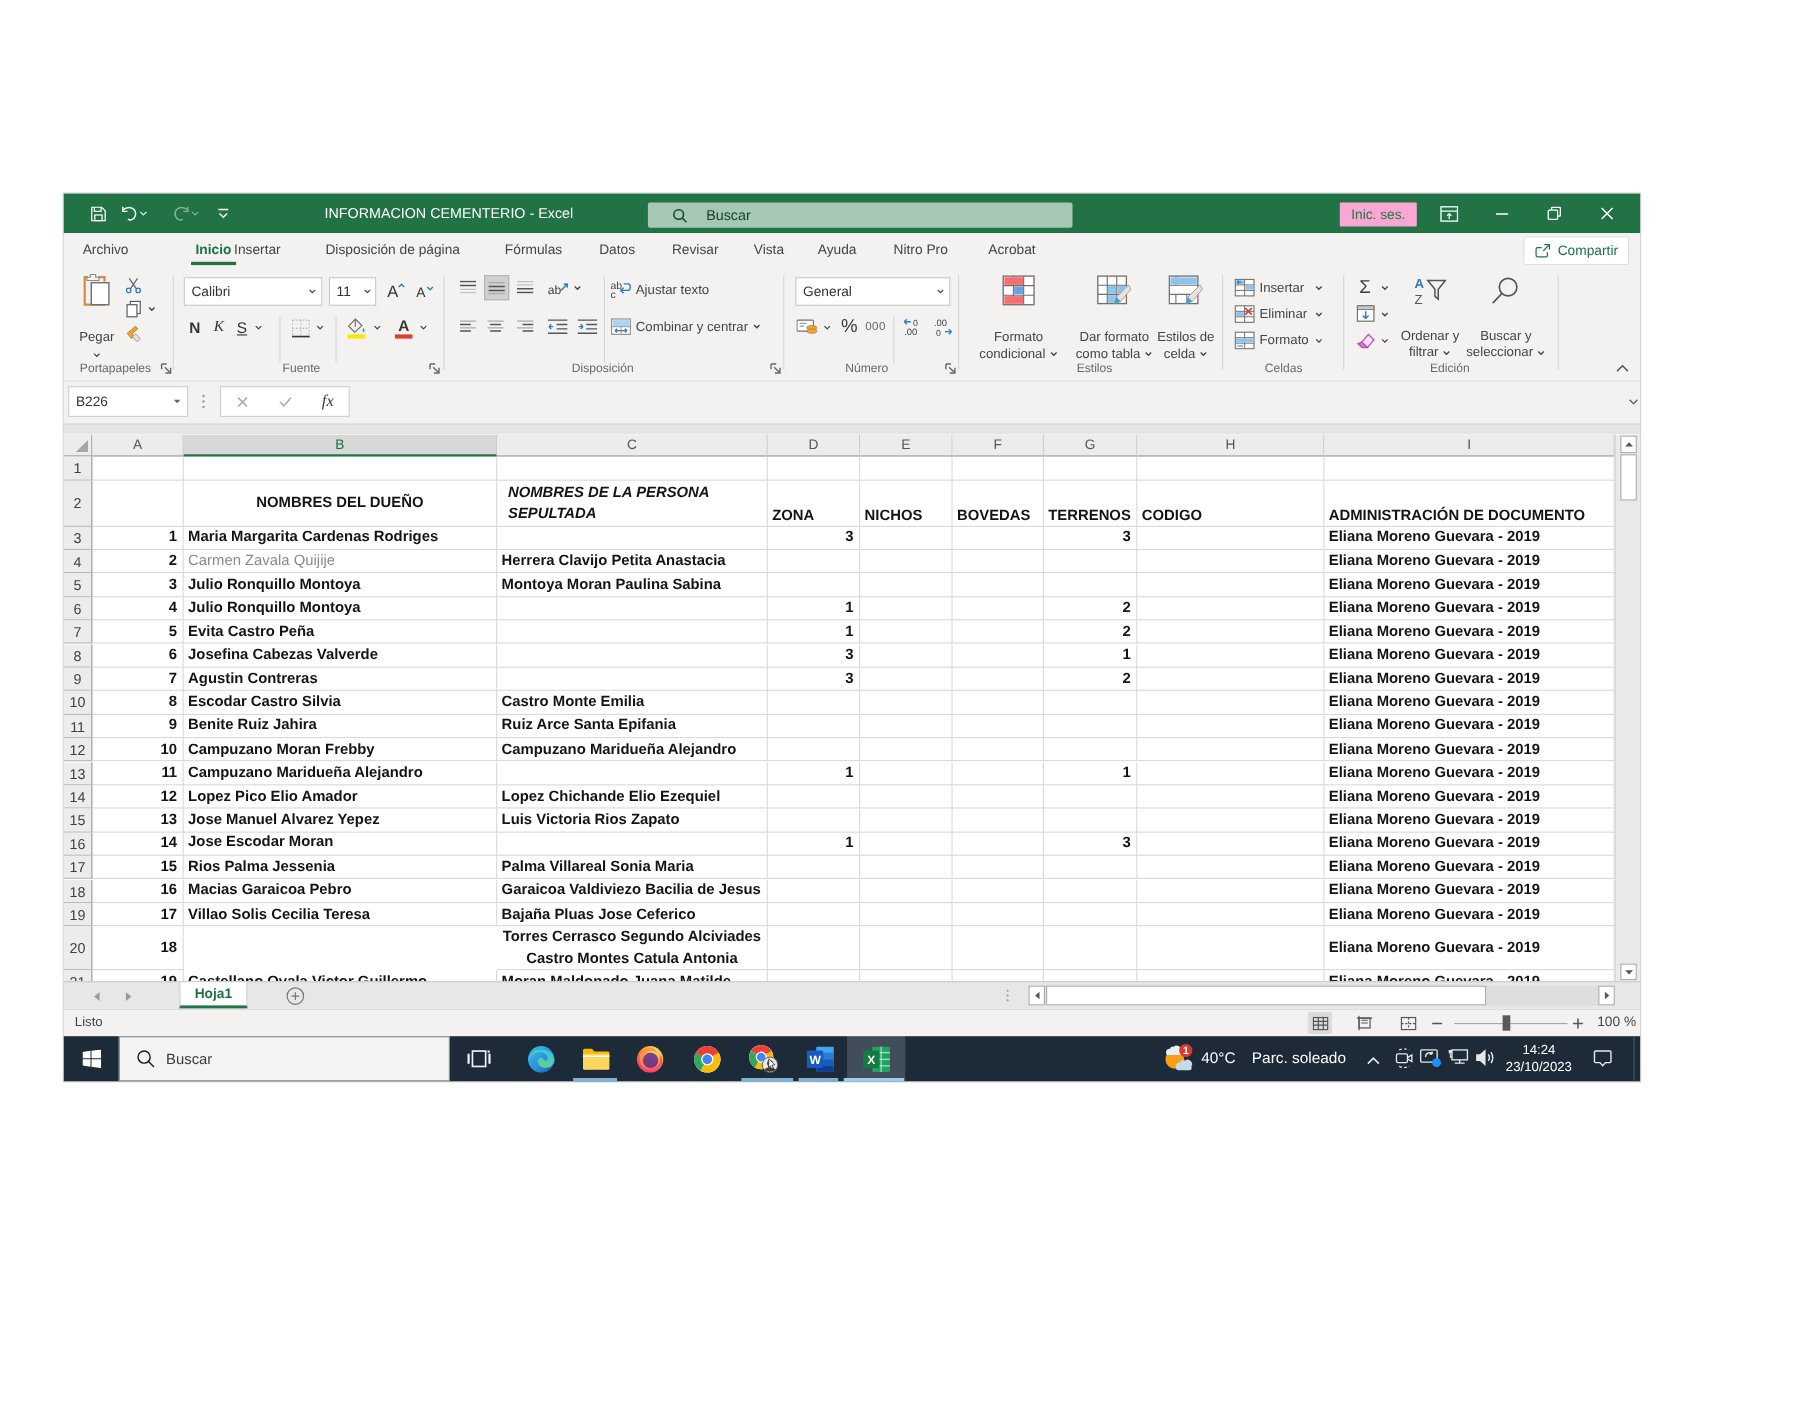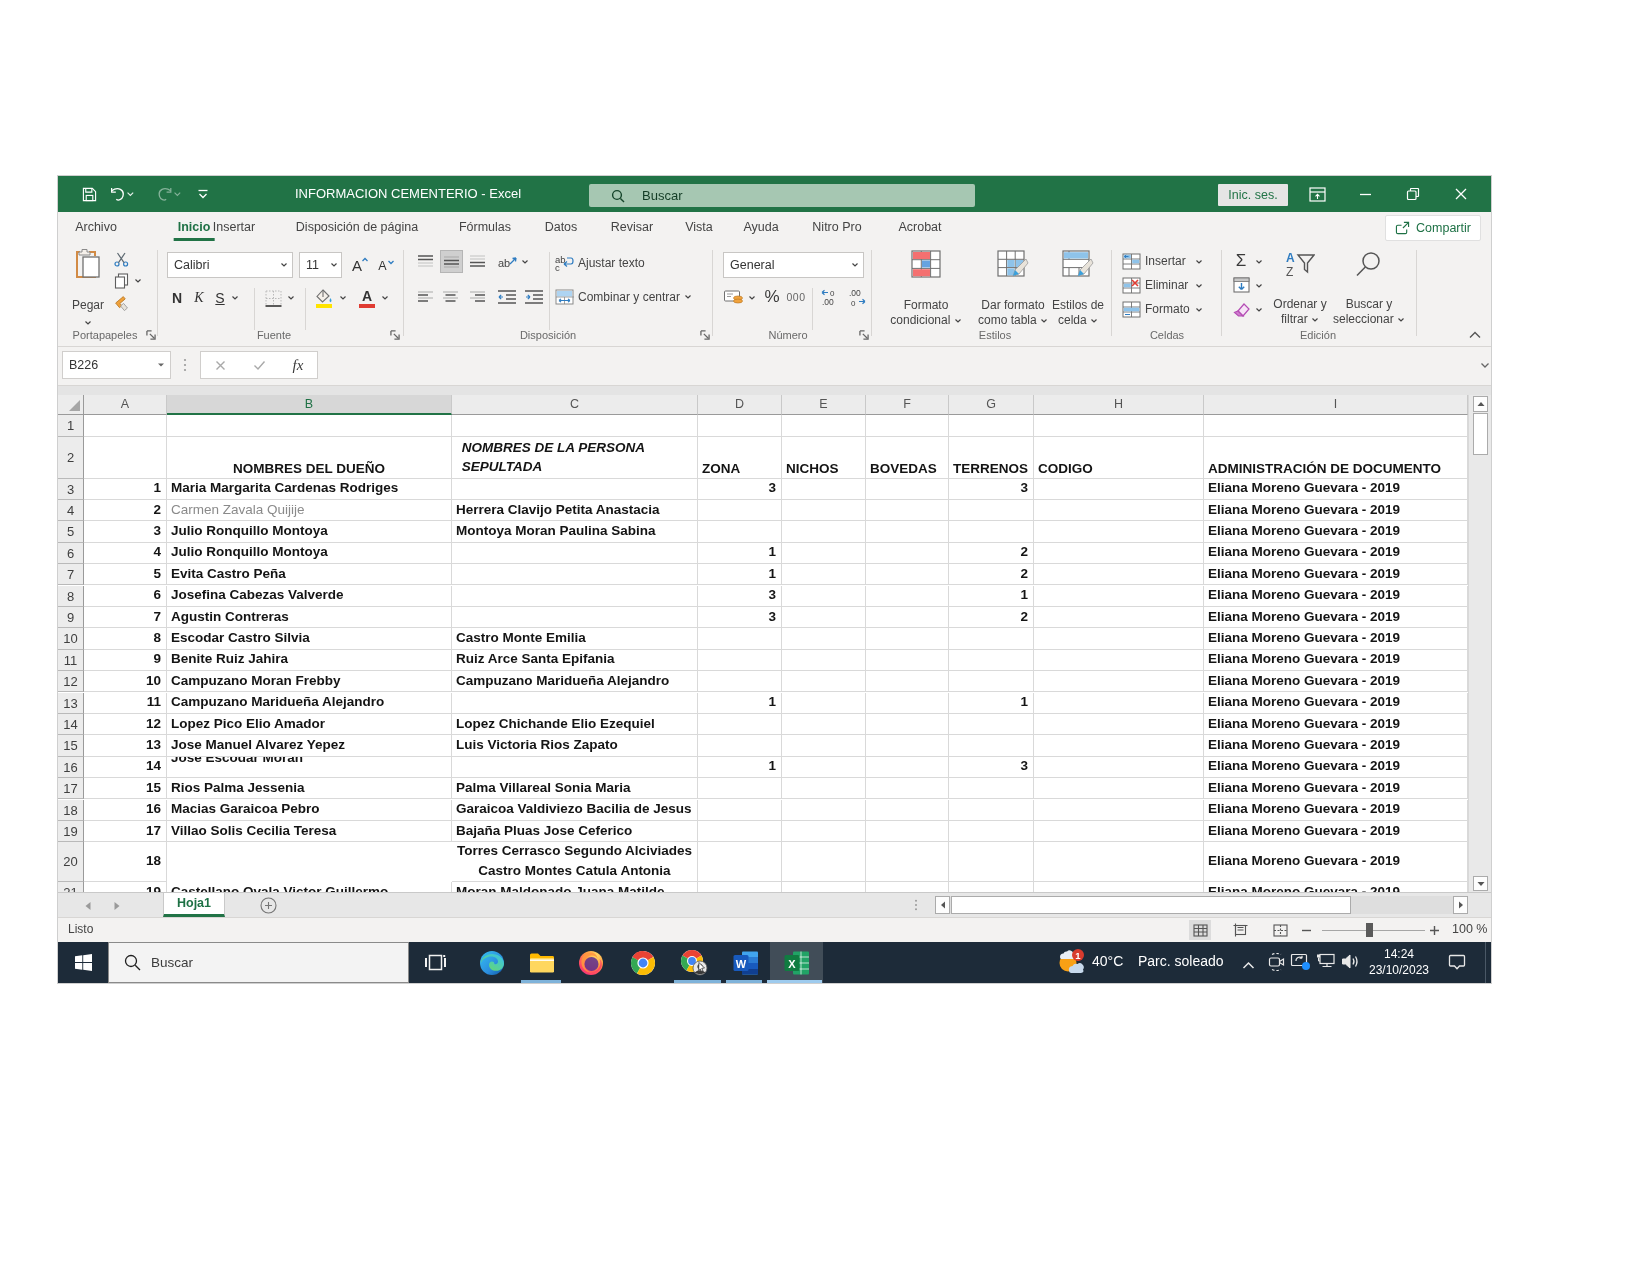--- a/index.html
+++ b/index.html
@@ -14,21 +14,21 @@
 .titlebar { height:36px; background:#217346; color:#fff; }
 .qat-btn { position:absolute; top:7px; width:22px; height:22px; display:flex;
   align-items:center; justify-content:center; }
 .title-text { position:absolute; top:0; height:36px; line-height:36px;
   font-size:13px; color:#fff; white-space:nowrap; }
 .tb-search { position:absolute; left:531px; top:8px; width:386px; height:23px;
   background:#a6c7b2; border-radius:2px; display:flex; align-items:center;
   font-size:13px; color:#143d26; }
 .tb-search svg { margin-left:22px; margin-right:17px; }
 .signin-btn { position:absolute; left:1160px; top:8px; width:70px; height:22px;
-  background:#e5e5e5; border-radius:1px; color:#217346; font-size:12.5px;
+  background:#f9a8d4; border-radius:1px; color:#217346; font-size:12.5px;
   display:flex; align-items:center; justify-content:center; }
 .winctl { position:absolute; top:0; height:36px; width:44px; display:flex;
   align-items:center; justify-content:center; }
 
 
 .tabrow { height:32px; background:#f3f2f1; font-size:12.5px; color:#444; }
 .rtab { position:absolute; top:0; height:32px; line-height:30px; white-space:nowrap;
   transform:translateX(-50%); }
 .rtab.active { color:#1e7145; font-weight:700; }
 .rtab.active::after { content:""; position:absolute; left:-4px; right:-4px;
@@ -632,21 +632,21 @@
       <div class="cell" style="left: 976px; top: 20px; width: 170px; height: 21.5px; display: flex; padding-left: 4px; align-items: center; padding-bottom: 2px;">
         <div></div>
       </div>
       <div class="cell" style="left: 1146px; top: 20px; width: 264px; height: 21.5px; display: flex; padding-left: 4px; align-items: center; padding-bottom: 2px;">
         <div></div>
       </div>
       <div class="rowhdr" style="top: 41.5px; height: 42px; line-height: 42px;">2</div>
       <div class="cell" style="left: 26px; top: 41.5px; width: 83px; height: 42px; display: flex; padding-left: 4px; align-items: flex-end; padding-bottom: 2px;">
         <div></div>
       </div>
-      <div class="cell" style="left: 109px; top: 41.5px; width: 285px; height: 42px; display: flex; padding-left: 0px; align-items: flex-end; padding-bottom: 2px; justify-content: center;">
+      <div class="cell" style="left: 109px; top: 41.5px; width: 285px; height: 42px; display: flex; padding-left: 0px; align-items: center; padding-bottom: 2px; justify-content: center;">
         <div>NOMBRES DEL DUEÑO</div>
       </div>
       <div class="cell" style="left: 394px; top: 41.5px; width: 246px; height: 42px; display: flex; padding-left: 0px; align-items: flex-end; padding-bottom: 2px; justify-content: center;">
         <div style="text-align: left; white-space: normal; line-height: 19px; width: 92%; font-style: italic;">NOMBRES DE LA PERSONA SEPULTADA</div>
       </div>
       <div class="cell" style="left: 640px; top: 41.5px; width: 84px; height: 42px; display: flex; padding-left: 4px; align-items: flex-end; padding-bottom: 2px;">
         <div>ZONA</div>
       </div>
       <div class="cell" style="left: 724px; top: 41.5px; width: 84px; height: 42px; display: flex; padding-left: 4px; align-items: flex-end; padding-bottom: 2px;">
         <div>NICHOS</div>
@@ -1024,21 +1024,21 @@
       <div class="cell" style="left: 976px; top: 340.3px; width: 170px; height: 21.4px; display: flex; padding-left: 4px; align-items: center; padding-bottom: 2px;">
         <div></div>
       </div>
       <div class="cell" style="left: 1146px; top: 340.3px; width: 264px; height: 21.4px; display: flex; padding-left: 4px; align-items: center; padding-bottom: 2px;">
         <div>Eliana Moreno Guevara - 2019</div>
       </div>
       <div class="rowhdr" style="top: 361.7px; height: 21.4px; line-height: 21.4px;">16</div>
       <div class="cell" style="left: 26px; top: 361.7px; width: 83px; height: 21.4px; display: flex; justify-content: flex-end; padding-right: 5px; align-items: center; padding-bottom: 2px;">
         <div>14</div>
       </div>
-      <div class="cell" style="left: 109px; top: 361.7px; width: 285px; height: 21.4px; display: flex; padding-left: 4px; align-items: center; padding-bottom: 18px;">
+      <div class="cell" style="left: 109px; top: 361.7px; width: 285px; height: 21.4px; display: flex; padding-left: 4px; padding-bottom: 18px;">
         <div>Jose Escodar Moran</div>
       </div>
       <div class="cell" style="left: 394px; top: 361.7px; width: 246px; height: 21.4px; display: flex; padding-left: 4px; align-items: center; padding-bottom: 2px;">
         <div></div>
       </div>
       <div class="cell" style="left: 640px; top: 361.7px; width: 84px; height: 21.4px; display: flex; justify-content: flex-end; padding-right: 5px; align-items: center; padding-bottom: 2px;">
         <div>1</div>
       </div>
       <div class="cell" style="left: 724px; top: 361.7px; width: 84px; height: 21.4px; display: flex; justify-content: flex-end; padding-right: 5px; align-items: center; padding-bottom: 2px;">
         <div></div>

